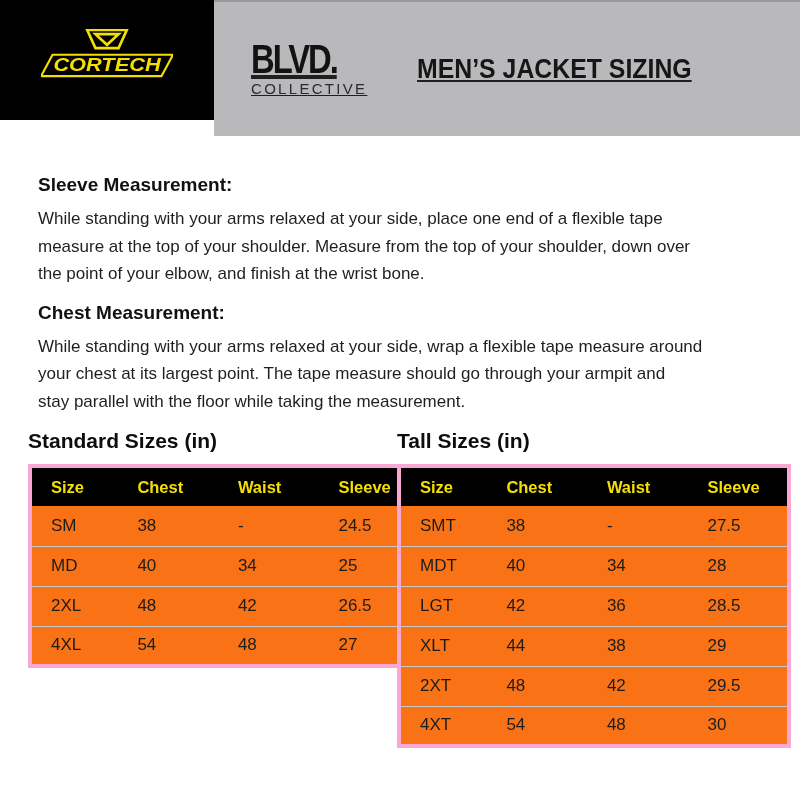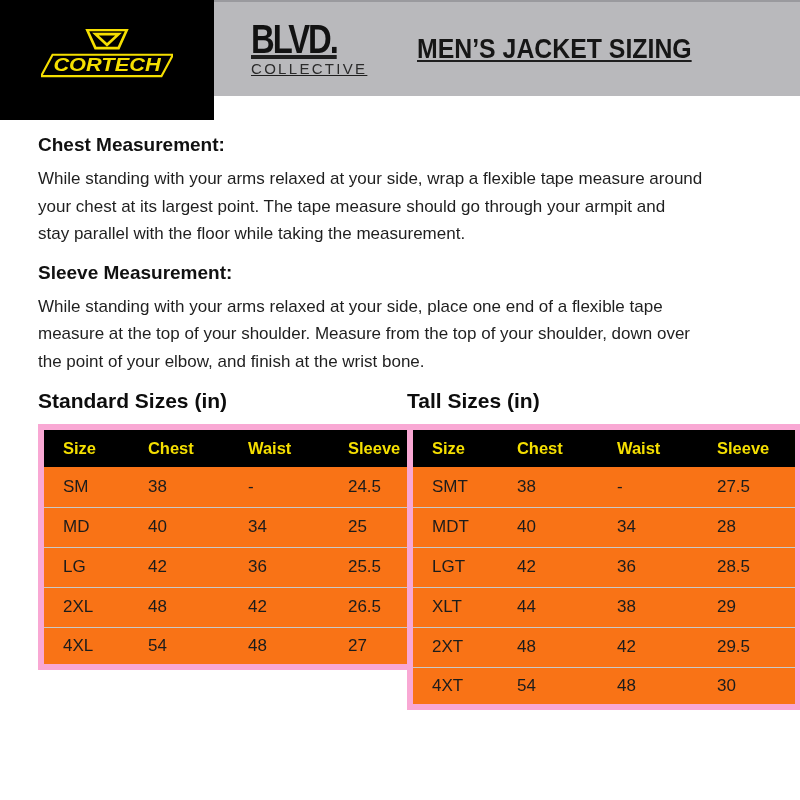--- a/index.html
+++ b/index.html
@@ -4,21 +4,21 @@
 <style>
   * { margin:0; padding:0; box-sizing:border-box; }
   html,body { width:800px; height:800px; }
   body {
     font-family:"Liberation Sans", sans-serif;
     background:#ffffff;
     color:#1f1f1f;
     overflow:hidden;
   }
   
-  .hdr { display:flex; height:96px; width:800px; }
+  .hdr { display:flex; height:136px; width:800px; }
   .logo-block {
     width:214px; height:120px; background:#000000;
     display:flex; align-items:center; justify-content:center;
     flex:0 0 214px;
   }
   .brand-block {
     flex:1; background:#b9b9bc;
     border-top:2px solid #9a9a9e;
     display:flex; align-items:center;
     padding-left:37px;
@@ -38,26 +38,26 @@
   .page-title {
     font-size:27px; font-weight:700; color:#161616;
     letter-spacing:0; margin-left:50px; white-space:nowrap;
     transform:scaleX(0.92); transform-origin:left center;
   }
   
   .content { padding:38px 30px 0 38px; }
   .sec-h { font-size:19px; font-weight:700; color:#111111; margin-bottom:9px; }
   .para { font-size:17px; line-height:27.5px; color:#1f1f1f; margin-bottom:14px; }
   
-  .tables-row { display:flex; gap:14px; padding-left:38px; margin-top:10px; }
+  .tables-row { display:flex; gap:14px; padding-left:28px; margin-top:10px; }
   .tbl-wrap { width:355px; }
   .tbl-title { font-size:21px; font-weight:700; color:#0d0d0d; margin-bottom:11px; }
   table.size-table {
     width:394px; border-collapse:collapse; table-layout:fixed;
-    border:6px solid #f9a8d4;
+    border:4px solid #f9a8d4;
   }
   table.size-table col:nth-child(1){ width:80px; }
   table.size-table col:nth-child(2){ width:91px; }
   table.size-table col:nth-child(3){ width:91px; }
   table.size-table col:nth-child(4){ width:91px; }
   table.size-table thead th {
     background:#000000; color:#f5df00;
     font-size:16.5px; font-weight:700; text-align:left;
     height:40px; padding-left:19px; vertical-align:middle;
   }
@@ -90,35 +90,35 @@
     <div class="blvd">
       <div class="blvd-name">BLVD.</div>
       <div class="blvd-sub">COLLECTIVE</div>
     </div>
     <h1 class="page-title">MEN’S JACKET SIZING</h1>
   </div>
 </header>
 
 <main class="content">
   <section>
+    <h2 class="sec-h">Sleeve Measurement:</h2>
+    <div class="para">
+      <div>While standing with your arms relaxed at your side, place one end of a flexible tape</div>
+      <div>measure at the top of your shoulder. Measure from the top of your shoulder, down over</div>
+      <div>the point of your elbow, and finish at the wrist bone.</div>
+    </div>
+  </section>
+  <section>
     <h2 class="sec-h">Chest Measurement:</h2>
     <div class="para">
       <div>While standing with your arms relaxed at your side, wrap a flexible tape measure around</div>
       <div>your chest at its largest point. The tape measure should go through your armpit and</div>
       <div>stay parallel with the floor while taking the measurement.</div>
     </div>
   </section>
-  <section>
-    <h2 class="sec-h">Sleeve Measurement:</h2>
-    <div class="para">
-      <div>While standing with your arms relaxed at your side, place one end of a flexible tape</div>
-      <div>measure at the top of your shoulder. Measure from the top of your shoulder, down over</div>
-      <div>the point of your elbow, and finish at the wrist bone.</div>
-    </div>
-  </section>
 </main>
 
 <div class="tables-row">
   <div class="tbl-wrap">
     <h2 class="tbl-title">Standard Sizes (in)</h2>
     <table class="size-table">
         <colgroup>
           <col>
           <col>
           <col>
@@ -139,26 +139,20 @@
             <td>-</td>
             <td>24.5</td>
           </tr>
           <tr>
             <td>MD</td>
             <td>40</td>
             <td>34</td>
             <td>25</td>
           </tr>
           <tr>
-            <td>LG</td>
-            <td>42</td>
-            <td>36</td>
-            <td>25.5</td>
-          </tr>
-          <tr>
             <td>2XL</td>
             <td>48</td>
             <td>42</td>
             <td>26.5</td>
           </tr>
           <tr>
             <td>4XL</td>
             <td>54</td>
             <td>48</td>
             <td>27</td>

